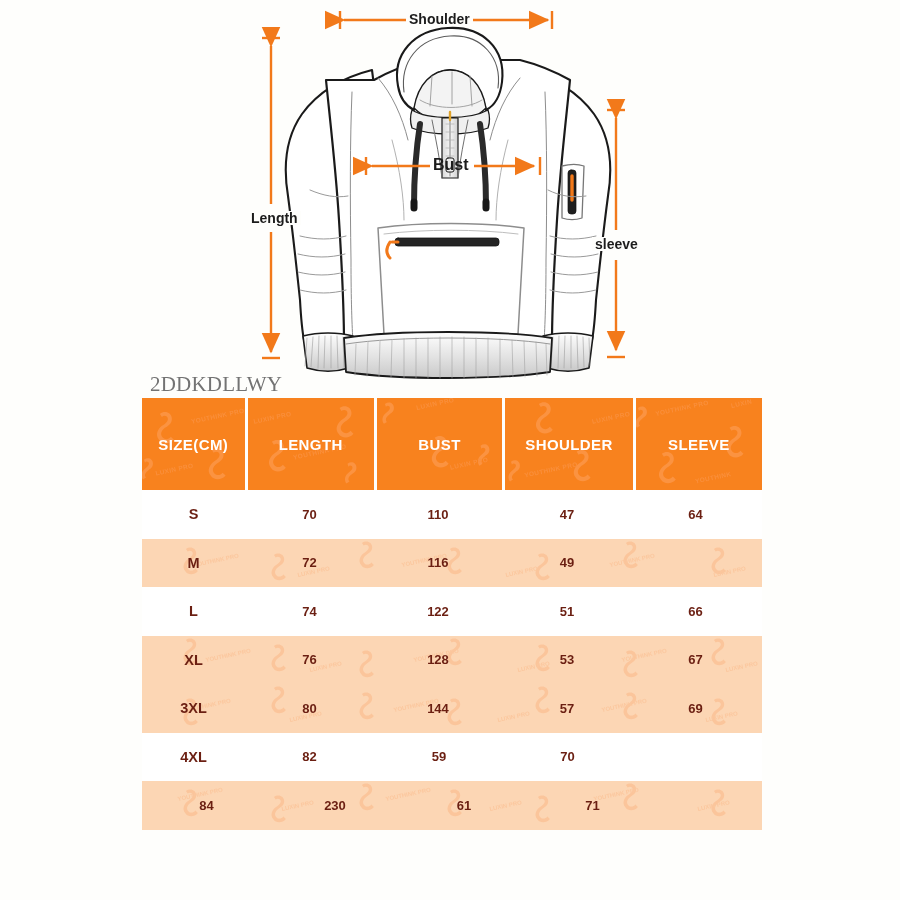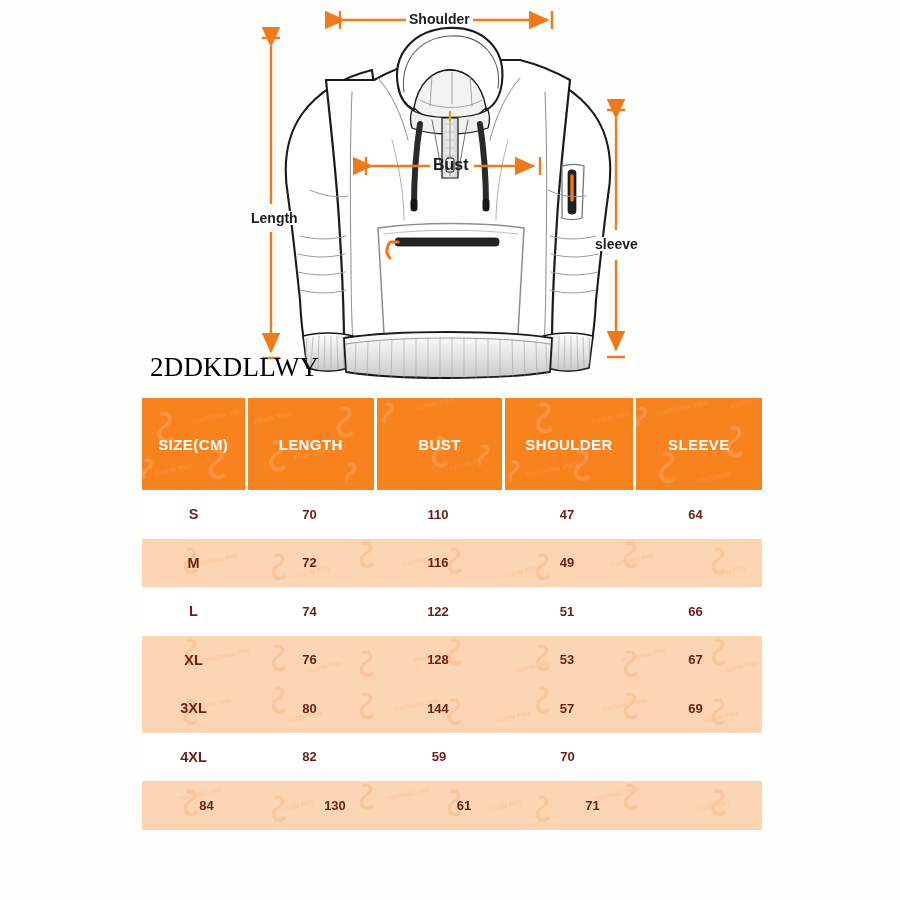--- a/index.html
+++ b/index.html
@@ -64,24 +64,24 @@
   #label-sleeve {
     left: 592px;
     top: 237px;
     font-size: 14px;
   }
 
   
   #brand {
     position: absolute;
     left: 150px;
-    top: 354px;
+    top: 374px;
     font-family: "Liberation Serif", serif;
-    font-size: 27px;
-    color: #000000;
+    font-size: 21px;
+    color: #737373;
     letter-spacing: 0.2px;
     line-height: 1;
   }
 
   
   #size-table {
     position: absolute;
     left: 142px;
     top: 398px;
     width: 620px;
@@ -539,19 +539,19 @@
             <g fill="#fbc79e" font-family="Liberation Sans, sans-serif" font-size="6" font-weight="bold">
               <text x="36" y="20" transform="rotate(-12 36 20)">YOUTHINK PRO</text>
               <text x="140" y="30" transform="rotate(-12 140 30)">LUXIN PRO</text>
               <text x="244" y="20" transform="rotate(-12 244 20)">YOUTHINK PRO</text>
               <text x="348" y="30" transform="rotate(-12 348 30)">LUXIN PRO</text>
               <text x="452" y="20" transform="rotate(-12 452 20)">YOUTHINK PRO</text>
               <text x="556" y="30" transform="rotate(-12 556 30)">LUXIN PRO</text>
             </g>
           </svg>
           <div class="td c1">84</div>
-          <div class="td c2">130</div>
+          <div class="td c2">230</div>
           <div class="td c3">61</div>
           <div class="td c4">71</div>
         </div>
       </div>
   </div>
 </div>
 
 </body></html>

